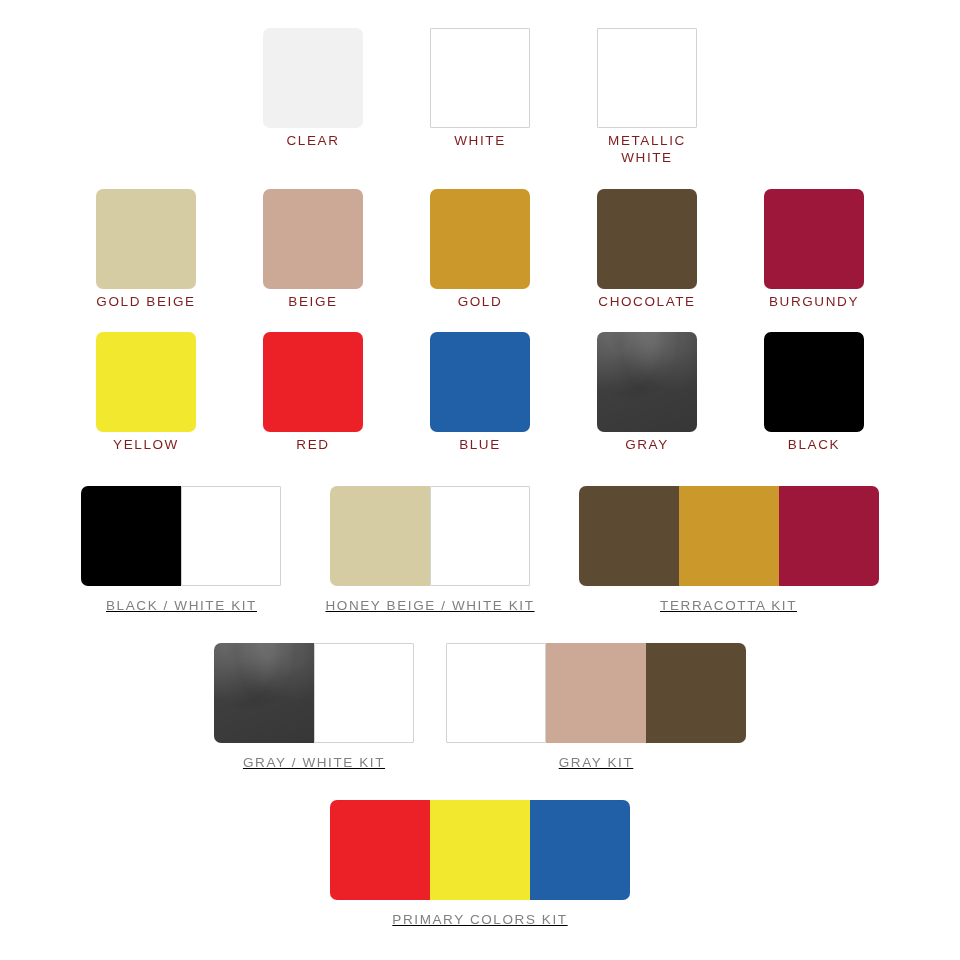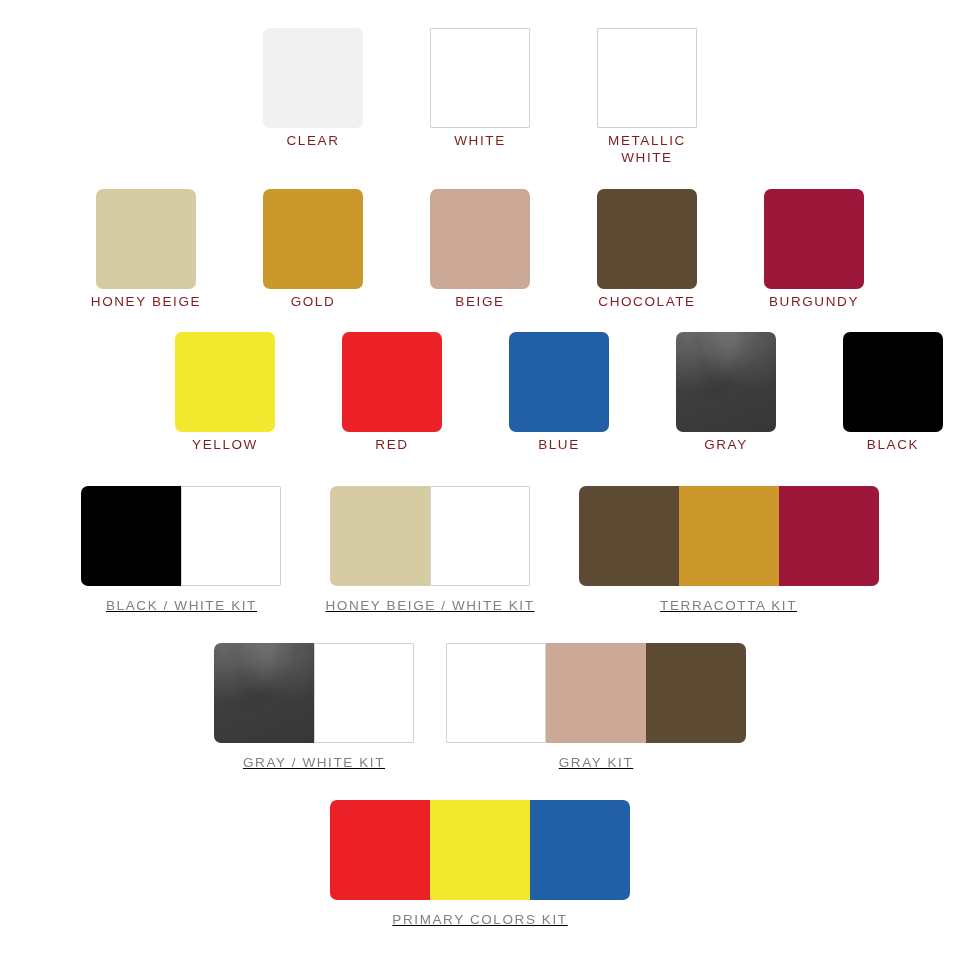--- a/index.html
+++ b/index.html
@@ -138,41 +138,41 @@
       <div class="swatch-cell">
         <div class="chip bordered" style="background-color: rgb(255, 255, 255);"></div>
         <div class="label">METALLIC
 WHITE</div>
       </div>
     </div>
 
   <div class="row single-row" style="padding-top:22px;">
       <div class="swatch-cell">
         <div class="chip" style="background-color: rgb(214, 204, 164);"></div>
-        <div class="label">HONEY BEIGE</div>
+        <div class="label">GOLD BEIGE</div>
+      </div>
+      <div class="swatch-cell">
+        <div class="chip" style="background-color: rgb(204, 169, 150);"></div>
+        <div class="label">BEIGE</div>
       </div>
       <div class="swatch-cell">
         <div class="chip" style="background-color: rgb(203, 152, 43);"></div>
         <div class="label">GOLD</div>
       </div>
       <div class="swatch-cell">
-        <div class="chip" style="background-color: rgb(204, 169, 150);"></div>
-        <div class="label">BEIGE</div>
-      </div>
-      <div class="swatch-cell">
         <div class="chip" style="background-color: rgb(92, 74, 51);"></div>
         <div class="label">CHOCOLATE</div>
       </div>
       <div class="swatch-cell">
         <div class="chip" style="background-color: rgb(156, 23, 57);"></div>
         <div class="label">BURGUNDY</div>
       </div>
     </div>
 
-  <div class="row single-row" style="padding-top:22px;justify-content:flex-end;">
+  <div class="row single-row" style="padding-top:22px;">
       <div class="swatch-cell">
         <div class="chip" style="background-color: rgb(242, 233, 46);"></div>
         <div class="label">YELLOW</div>
       </div>
       <div class="swatch-cell">
         <div class="chip" style="background-color: rgb(236, 32, 39);"></div>
         <div class="label">RED</div>
       </div>
       <div class="swatch-cell">
         <div class="chip" style="background-color: rgb(33, 95, 166);"></div>

